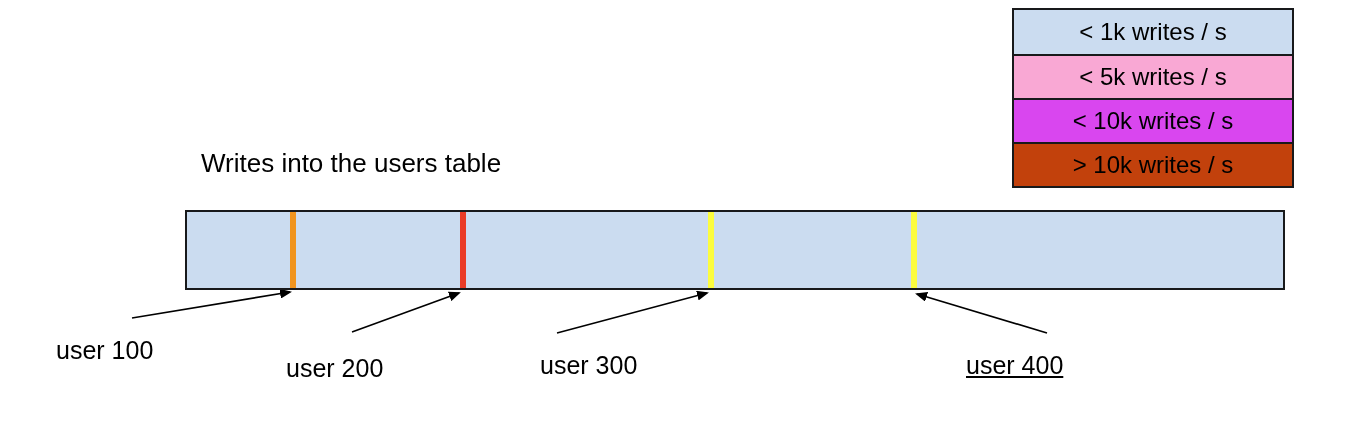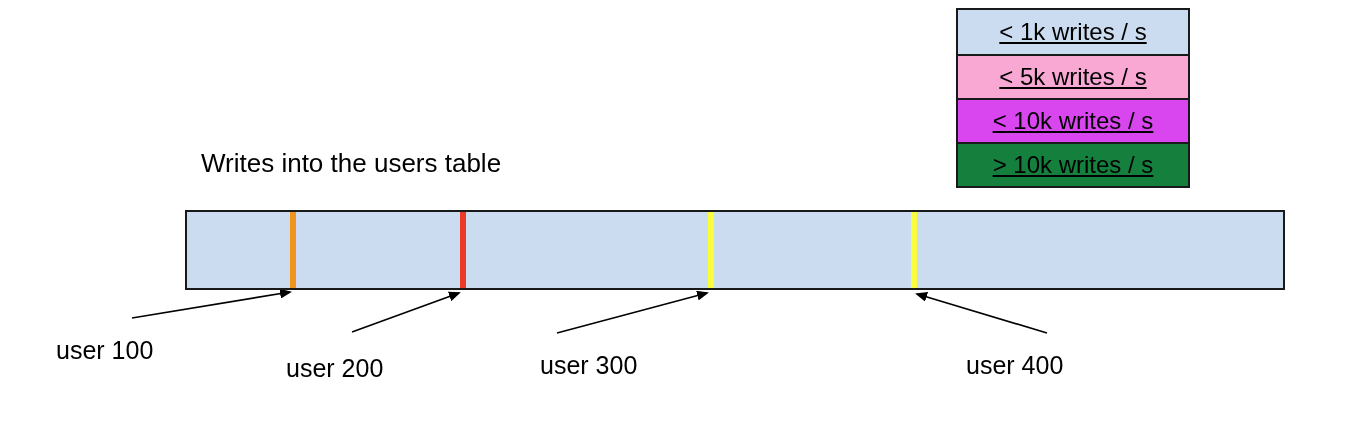--- a/index.html
+++ b/index.html
@@ -48,28 +48,27 @@
   .stripe.s4 { left: 724px; }
   .marker-label {
     position: absolute;
     font-size: 25px;
     line-height: 29px;
     white-space: nowrap;
   }
   .marker-label.m1 { left: 56px;  top: 336px; }
   .marker-label.m2 { left: 286px; top: 354px; }
   .marker-label.m3 { left: 492px; top: 351px; margin-left: 48px; }
-  .marker-label.m4 { left: 966px; top: 351px; }
+  .marker-label.m4 { left: 966px; top: 351px; text-decoration: underline; }
   .legend {
     position: absolute;
-    left: 956px;
+    left: 1012px;
     top: 8px;
-    width: 234px;
+    width: 282px;
     border: 2px solid #18191b;
-    text-decoration: underline;
   }
   .legend-row {
     height: 44px;
     border-top: 2px solid #18191b;
     display: flex;
     align-items: center;
     justify-content: center;
   }
   .legend-row:first-child { border-top: none; }
   .legend-label {
@@ -112,18 +111,18 @@
   <div class="legend">
     <div class="legend-row" style="background: rgb(203, 220, 240);">
       <span class="legend-label">&lt; 1k writes / s</span>
     </div>
     <div class="legend-row" style="background: #f9a8d4;">
       <span class="legend-label">&lt; 5k writes / s</span>
     </div>
     <div class="legend-row" style="background: #d946ef;">
       <span class="legend-label">&lt; 10k writes / s</span>
     </div>
-    <div class="legend-row" style="background: #15803d;">
+    <div class="legend-row" style="background: #c2410c;">
       <span class="legend-label">&gt; 10k writes / s</span>
     </div>
   </div>
 
 </div>
 
 </body></html>

